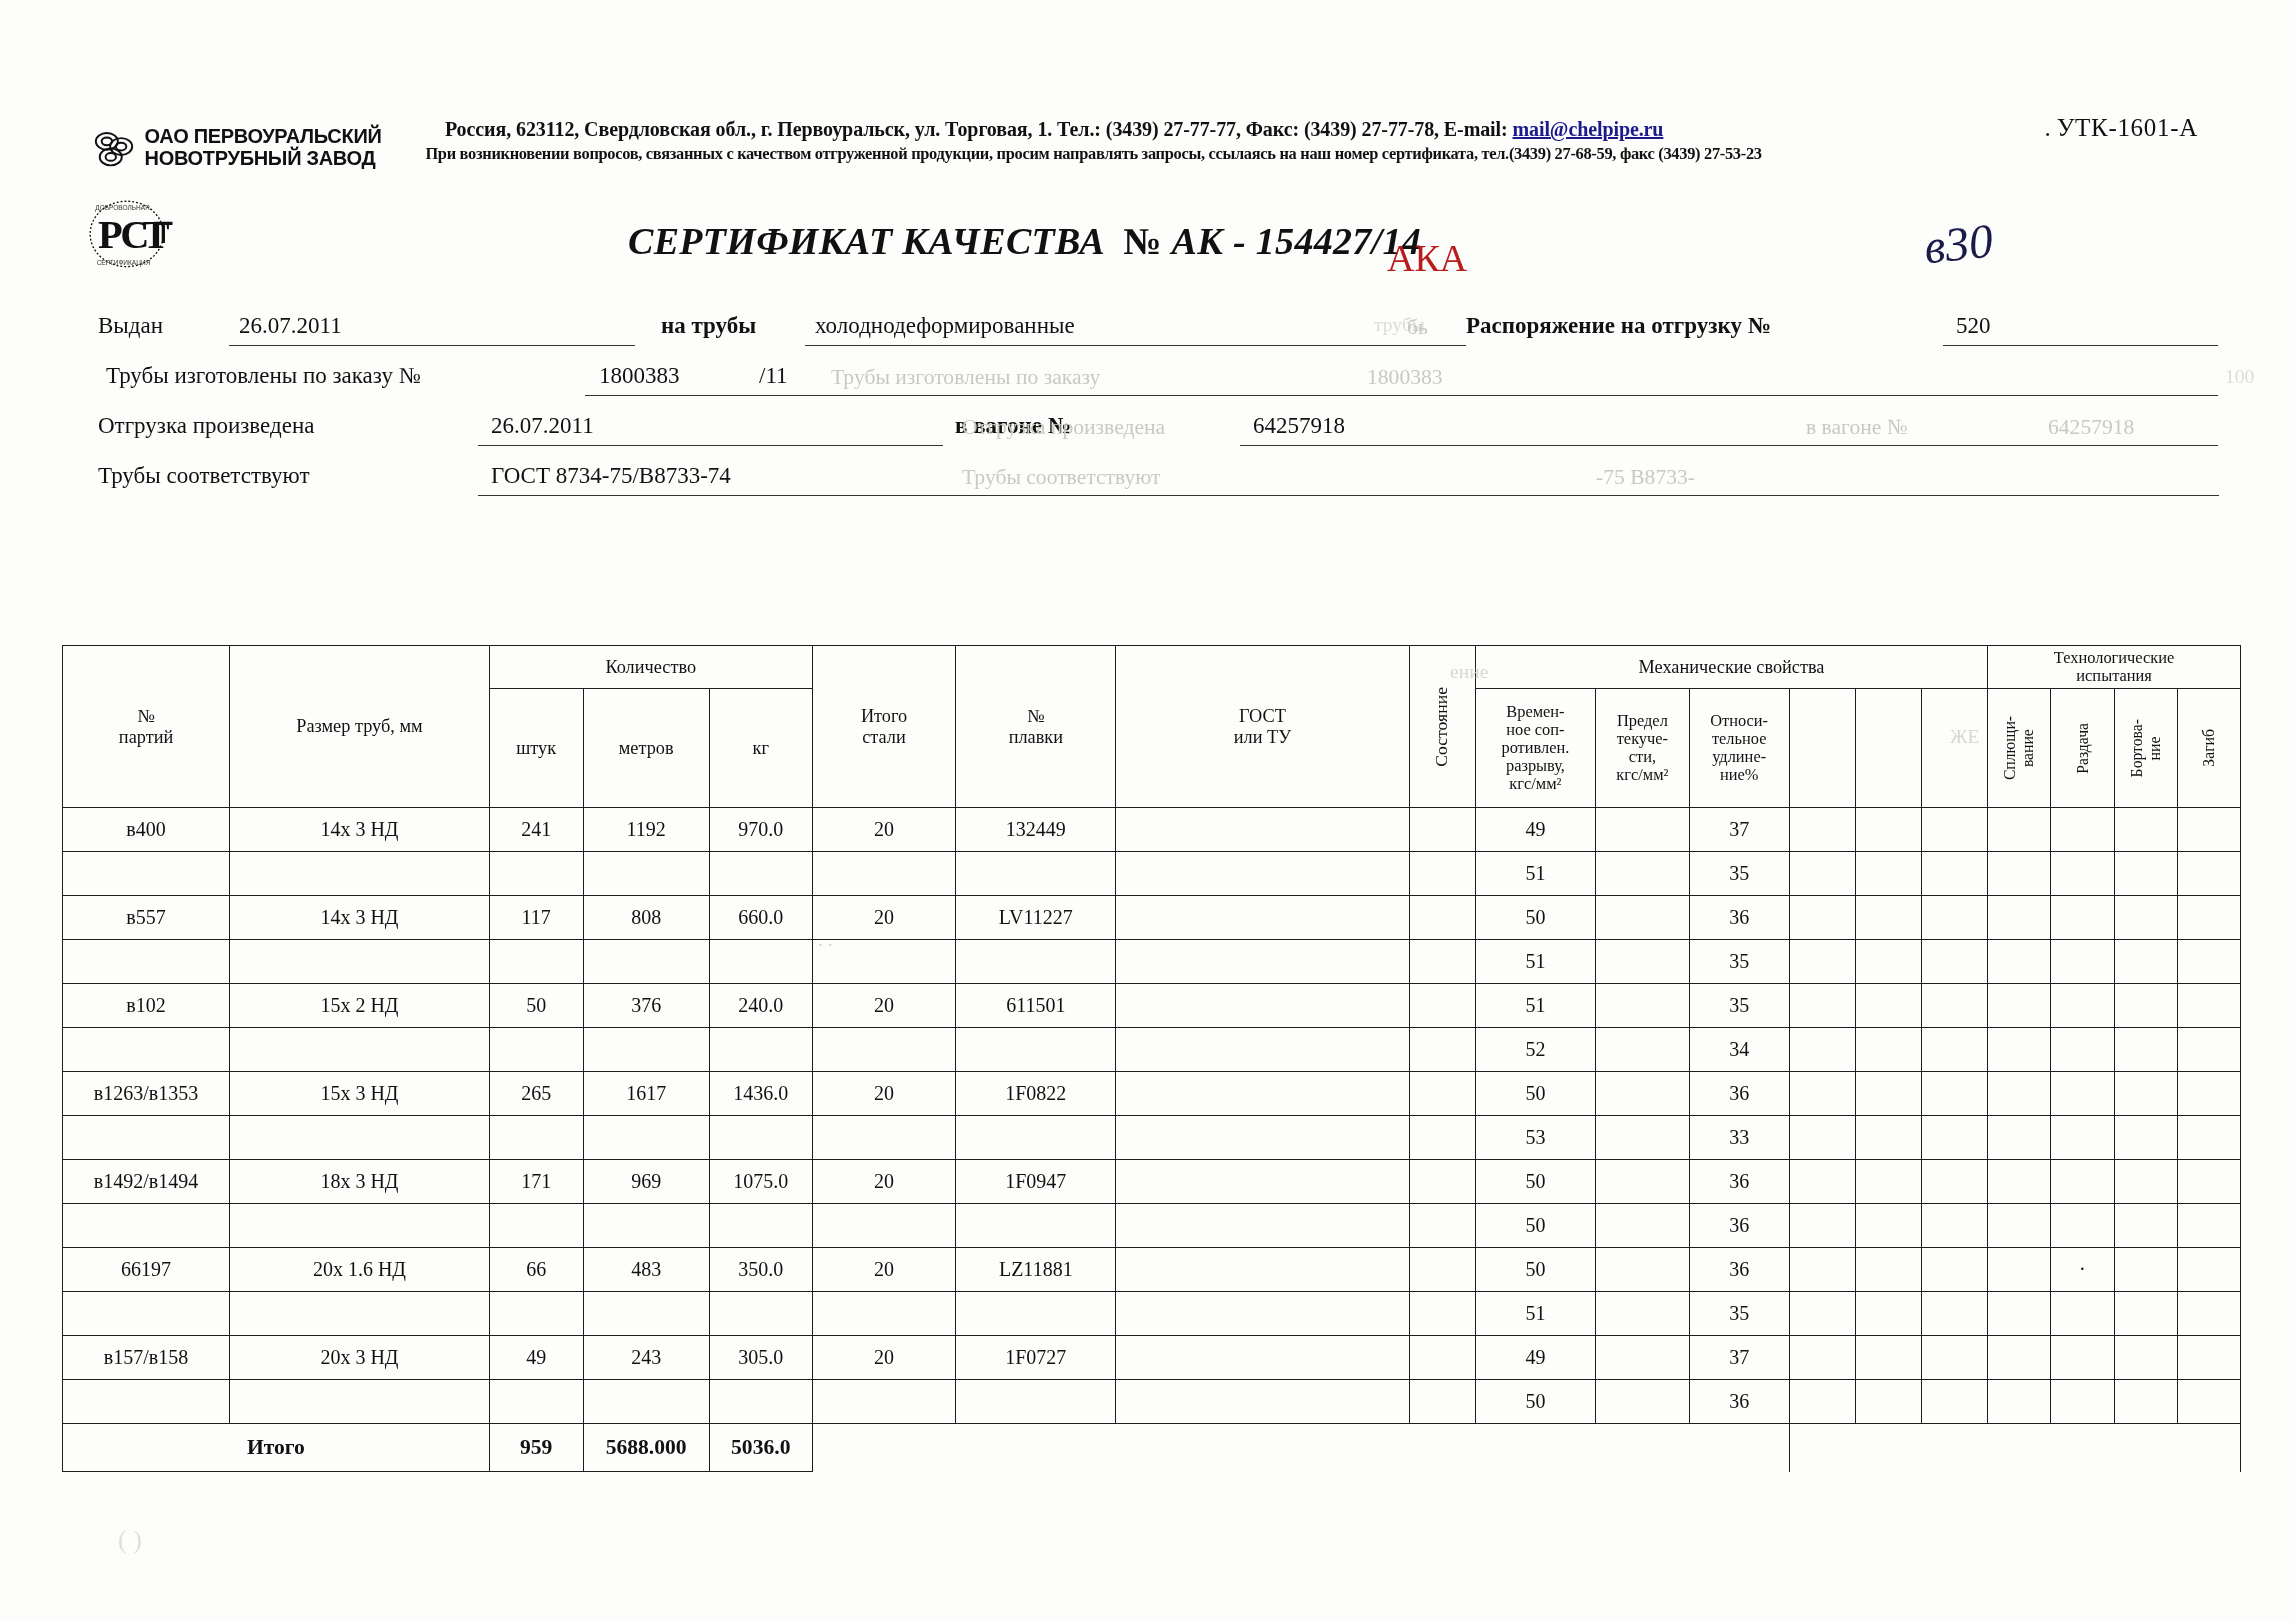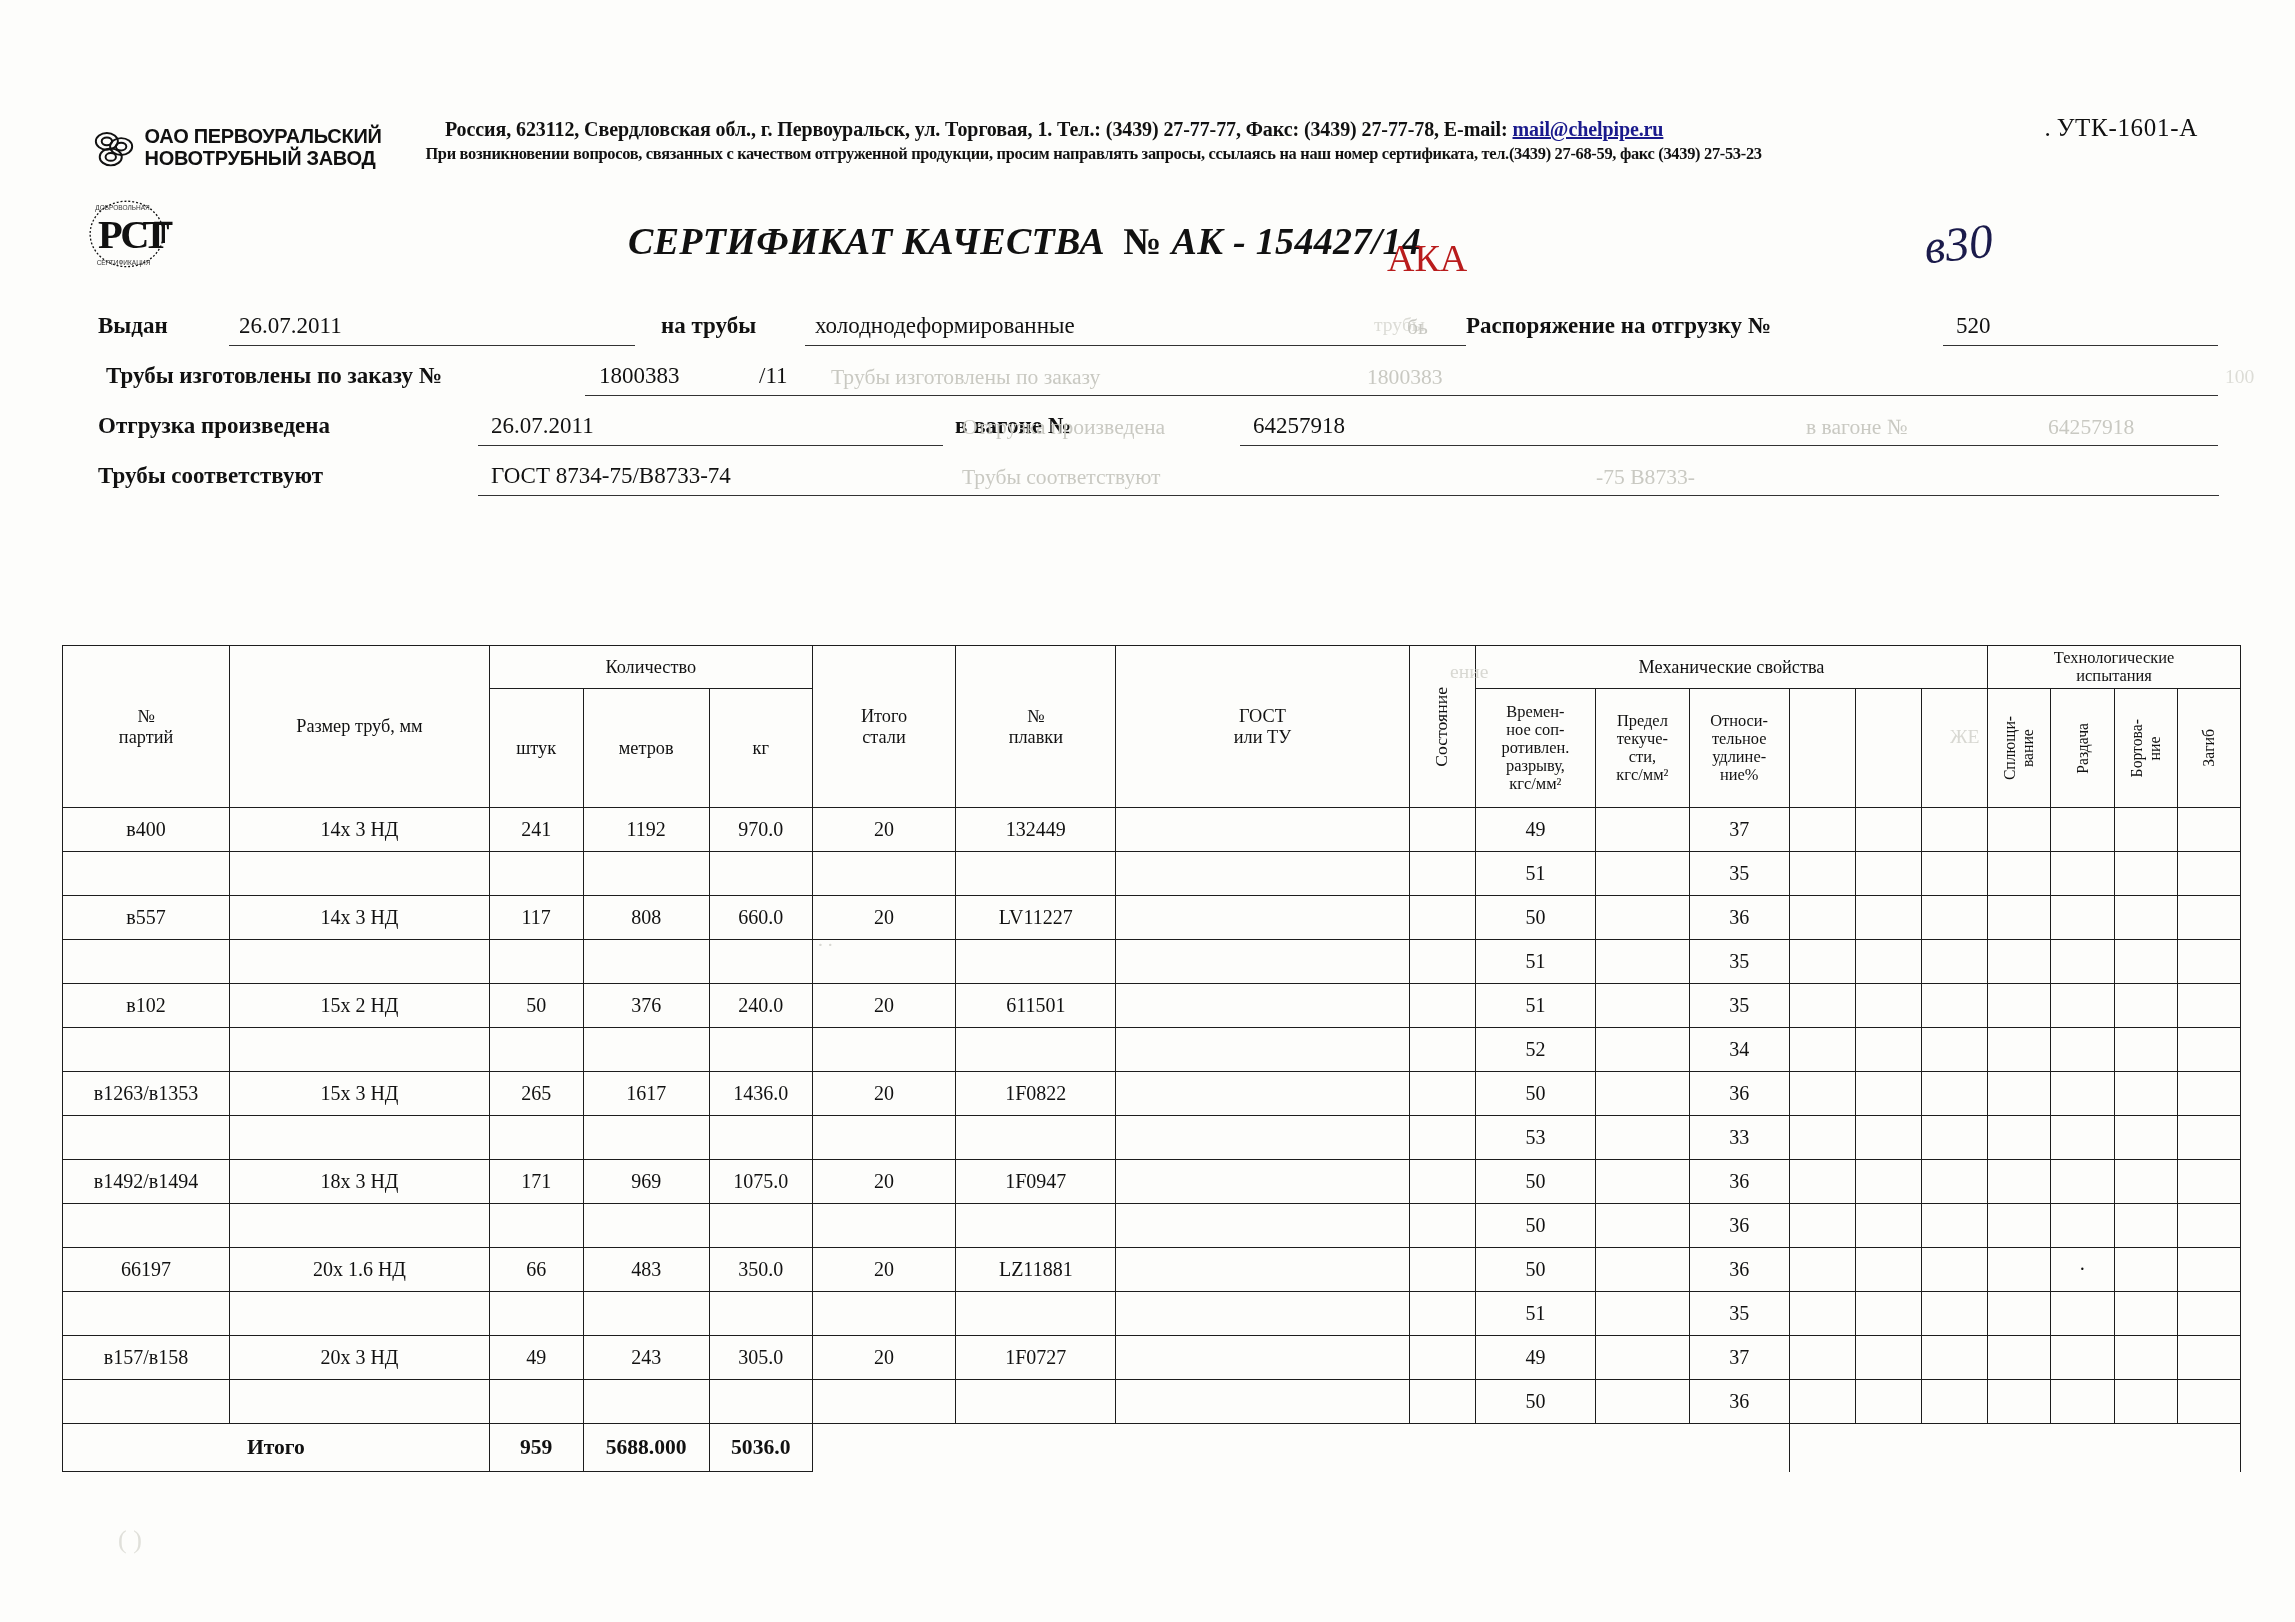--- a/index.html
+++ b/index.html
@@ -124,21 +124,21 @@
     top: 308px;
     width: 2120px;
     font-size: 23px;
   }
   .frow {
     position: relative;
     height: 50px;
   }
   .flabel {
     position: absolute;
-    font-weight: bold;
+    font-weight: normal;
     white-space: nowrap;
     top: 5.2px;
   }
   .fvalue {
     position: absolute;
     white-space: nowrap;
     top: 5.2px;
   }
   .fline {
     position: absolute;

